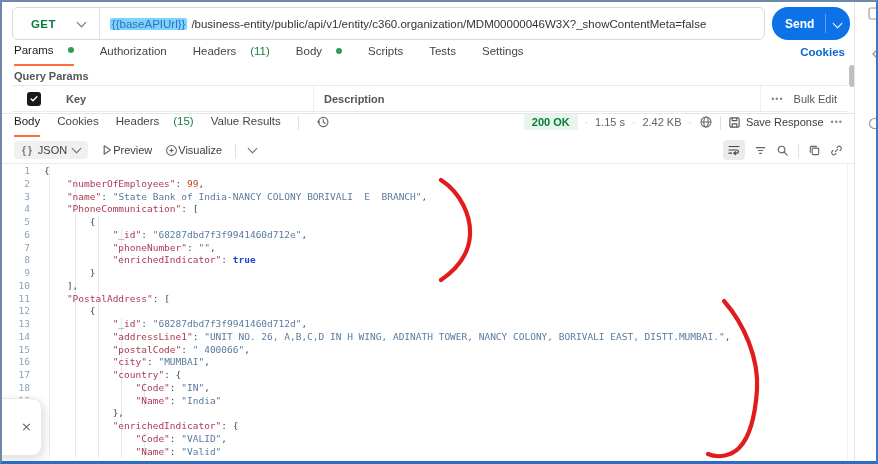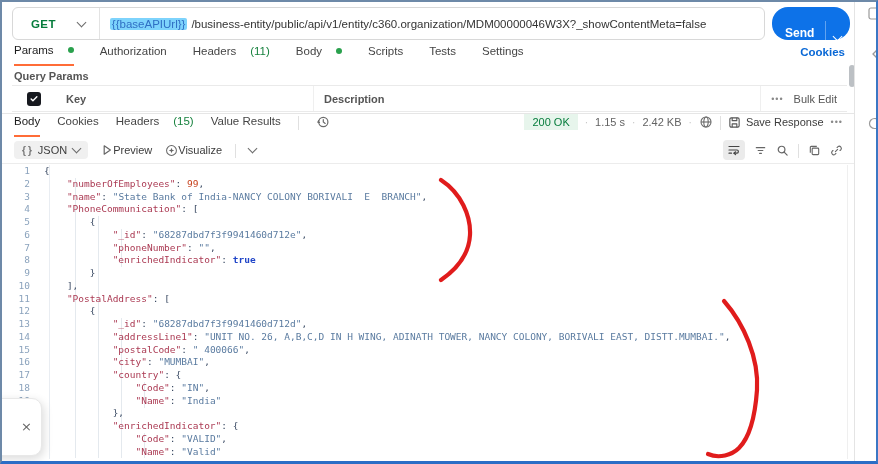--- a/index.html
+++ b/index.html
@@ -14,21 +14,21 @@
     border:1px solid #d8d8d8; border-radius:6px; display:flex; align-items:center; background:#fff; }
   .method { display:flex; align-items:center; gap:22px; padding:0 14px 0 18px; height:100%;
     border-right:1px solid #e3e3e3; cursor:pointer; }
   .method-label { font-size:11.5px; font-weight:bold; letter-spacing:.4px; color:var(--get_green,#067c3c); }
   .chev { width:7px; height:7px; border-right:1.5px solid #6b6b6b; border-bottom:1.5px solid #6b6b6b;
     transform:rotate(45deg); margin-top:-3px; }
   .url-text { display:flex; align-items:center; padding-left:10px; font-size:11.5px; white-space:nowrap; overflow:hidden; }
   .url-var { color:var(--var_blue,#2f6fc4); background:#7dd3fc; border-radius:2px; padding:0 2px; }
   .url-rest { color:#333; margin-left:4px; }
   .send-btn { position:absolute; top:5px; left:770px; width:78px; height:33px; background:var(--send_blue,#0d72e8);
-    border-radius:16px; display:flex; align-items:flex-end; color:#fff; cursor:pointer; }
+    border-radius:16px; display:flex; align-items:center; color:#fff; cursor:pointer; }
   .send-label { font-size:12px; font-weight:bold; padding-left:13px; }
   .send-div { width:1px; height:19px; background:rgba(255,255,255,.35); margin:0 0 0 11px; }
   .chev.white { border-color:#fff; margin:0 0 0 8px; }
   
   .req-tabs { position:absolute; top:42px; left:12px; display:flex; gap:26px; font-size:11.5px; color:#454545; }
   .tab { display:flex; align-items:center; gap:14px; padding-bottom:8px; cursor:pointer; white-space:nowrap; }
   .tab.active { border-bottom:2px solid var(--accent_orange,#ff6c37); color:#1c1c1c; }
   .dot { width:6px; height:6px; border-radius:50%; background:#2aa14d; }
   .count { color:var(--count_green,#18823f); }
   .cookies-link { position:absolute; top:44px; right:31px; font-size:11.5px; font-weight:bold;
@@ -46,21 +46,21 @@
   .qp-actions { display:flex; align-items:center; gap:10px; padding:0 10px; border-right:none; color:#777; }
   .dots { font-size:9px; letter-spacing:1px; color:#8a8a8a; cursor:pointer; }
   .bulk-edit { font-size:11px; color:#555; cursor:pointer; white-space:nowrap; }
   .scroll-thumb { position:absolute; left:847px; top:63px; width:6px; height:22px; background:#bcc0c4; border-radius:3px; }
   
   .resp-border { position:absolute; top:111px; left:0; width:852px; height:1px; background:#e6e6e6; }
   .resp-tabs { position:absolute; top:113px; left:12px; display:flex; gap:17px; font-size:11.5px; color:#454545; align-items:flex-start; }
   .vdiv { width:1px; height:14px; background:#e0e0e0; margin-top:1px; }
   .icon-btn { display:flex; align-items:center; justify-content:center; cursor:pointer; color:#6b6b6b; }
   .resp-meta { position:absolute; top:112px; right:33px; display:flex; align-items:center; gap:7px; font-size:11px; color:#636363; }
-  .status-badge { background:var(--badge_bg,#e7f5ec); color:var(--status_green,#067c3c); font-weight:normal;
+  .status-badge { background:var(--badge_bg,#e7f5ec); color:var(--status_green,#067c3c); font-weight:bold;
     padding:2px 8px; border-radius:0; font-size:11px; cursor:pointer; }
   .sep-dot { color:#c4c4c4; font-size:10px; }
   .save-resp { display:flex; align-items:center; gap:5px; color:#3c3c3c; cursor:pointer; }
   
   .toolbar-left { position:absolute; top:139px; left:12px; display:flex; align-items:center; gap:13px; font-size:11px; color:#3c3c3c; }
   .json-pill { display:flex; align-items:center; gap:6px; background:#f0f0f0; border-radius:4px; padding:3px 8px; cursor:pointer; }
   .braces { color:#777; font-weight:bold; font-size:10px; }
   .tb-item { display:flex; align-items:center; cursor:pointer; }
   .toolbar-right { position:absolute; top:138px; right:33px; display:flex; align-items:center; gap:9px; }
   .pill-active { background:#ebebeb; border-radius:4px; padding:3px 4px; }

